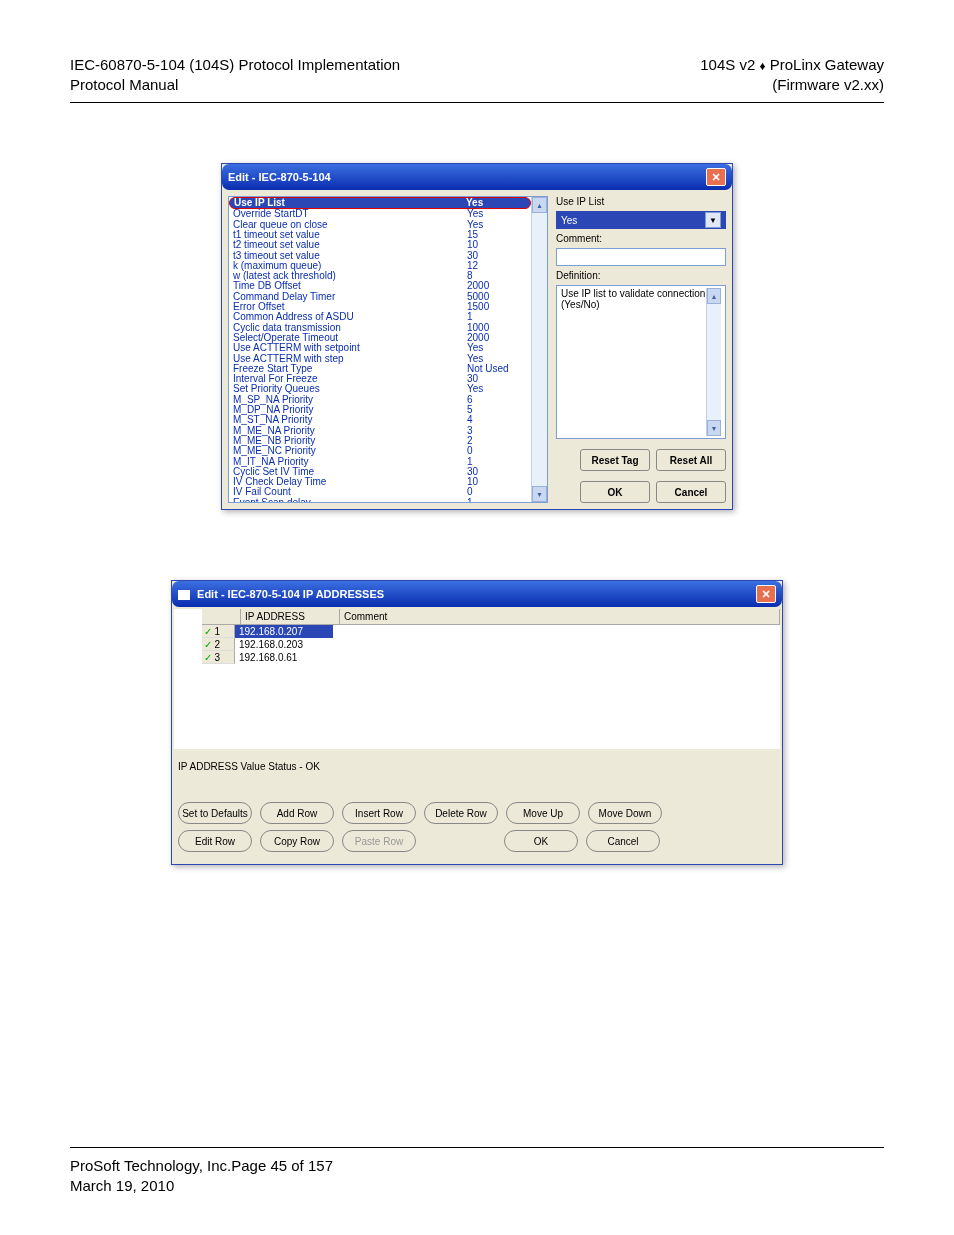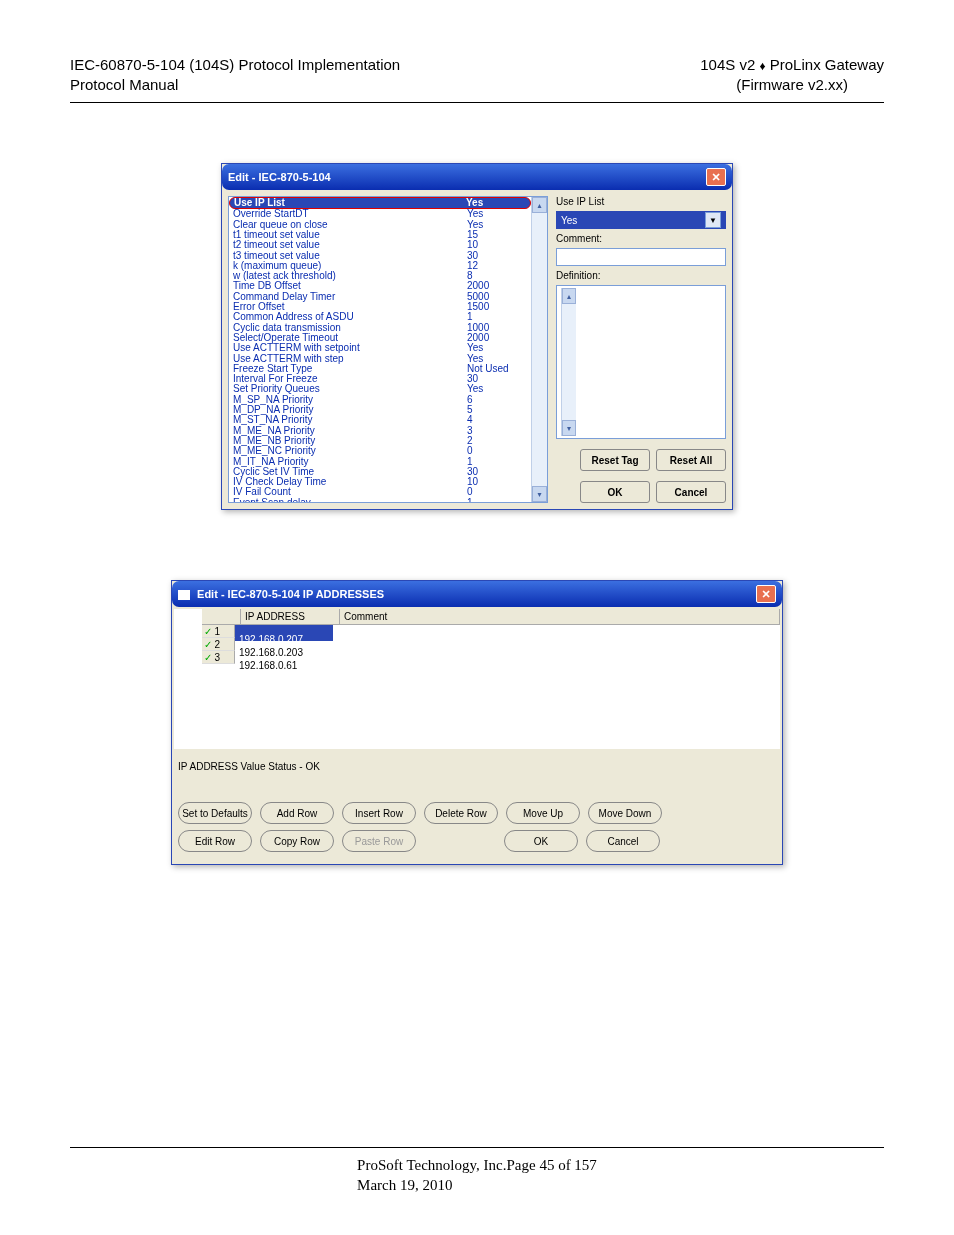--- a/index.html
+++ b/index.html
@@ -17,29 +17,28 @@
     padding: 55px 70px 40px 70px;
   }
   .header-row {
     display: flex;
     justify-content: space-between;
     font-size: 15px;
     line-height: 1.3;
     margin-bottom: 8px;
   }
   .header-left { text-align: left; }
-  .header-right { text-align: center; margin-left: 24px; }
+  .header-right { text-align: right; margin-left: 24px; }
   .hr { border-top: 1.5px solid #000; margin-bottom: 60px; }
   .hr-bottom { border-top: 1.5px solid #000; margin-top: 40px; margin-bottom: 8px; }
   .footer-row {
     display: flex;
-    justify-content: center;
+    justify-content: flex-start;
     font-size: 15px;
     line-height: 1.3;
-    font-family: Liberation Serif, serif;
   }
 
   
   .dlg1 {
     width: 510px;
     margin: 0 auto 70px auto;
     border: 1px solid #2a47b5;
     background: #ece9d8;
     font-size: 10px;
     font-family: Tahoma, Arial, sans-serif;
@@ -216,21 +215,21 @@
     border-right: 1px solid #aaa;
     border-bottom: 1px solid #ddd;
     display: flex;
     align-items: center;
     gap: 2px;
     padding-left: 2px;
   }
   .check { color: #0a0; font-size: 10px; }
   .dlg2-ip-cell {
     width: 90px;
-    padding: 8px 4px;
+    padding: 0 4px;
   }
   .dlg2-ip-cell.selected {
     background: #2a47b5;
     color: #fff;
   }
   .dlg2-bottom {
     padding: 6px;
   }
   .dlg2-status {
     font-size: 10px;
@@ -412,20 +411,21 @@
       <div class="dlg1-right">
         <label>Use IP List</label>
         <div class="select-box">
           <span>Yes</span>
           <div class="arrow">▼</div>
         </div>
         <label>Comment:</label>
         <div class="text-input"></div>
         <label>Definition:</label>
         <div class="textarea">
+          <div style="flex:1">Use IP list to validate connection (Yes/No)</div>
           <div class="textarea-sb">
             <div class="sb-btn">▴</div>
             <div class="sb-track"></div>
             <div class="sb-btn">▾</div>
           </div>
         </div>
         <div class="btn-row">
           <div class="win-btn">Reset Tag</div>
           <div class="win-btn">Reset All</div>
         </div>

